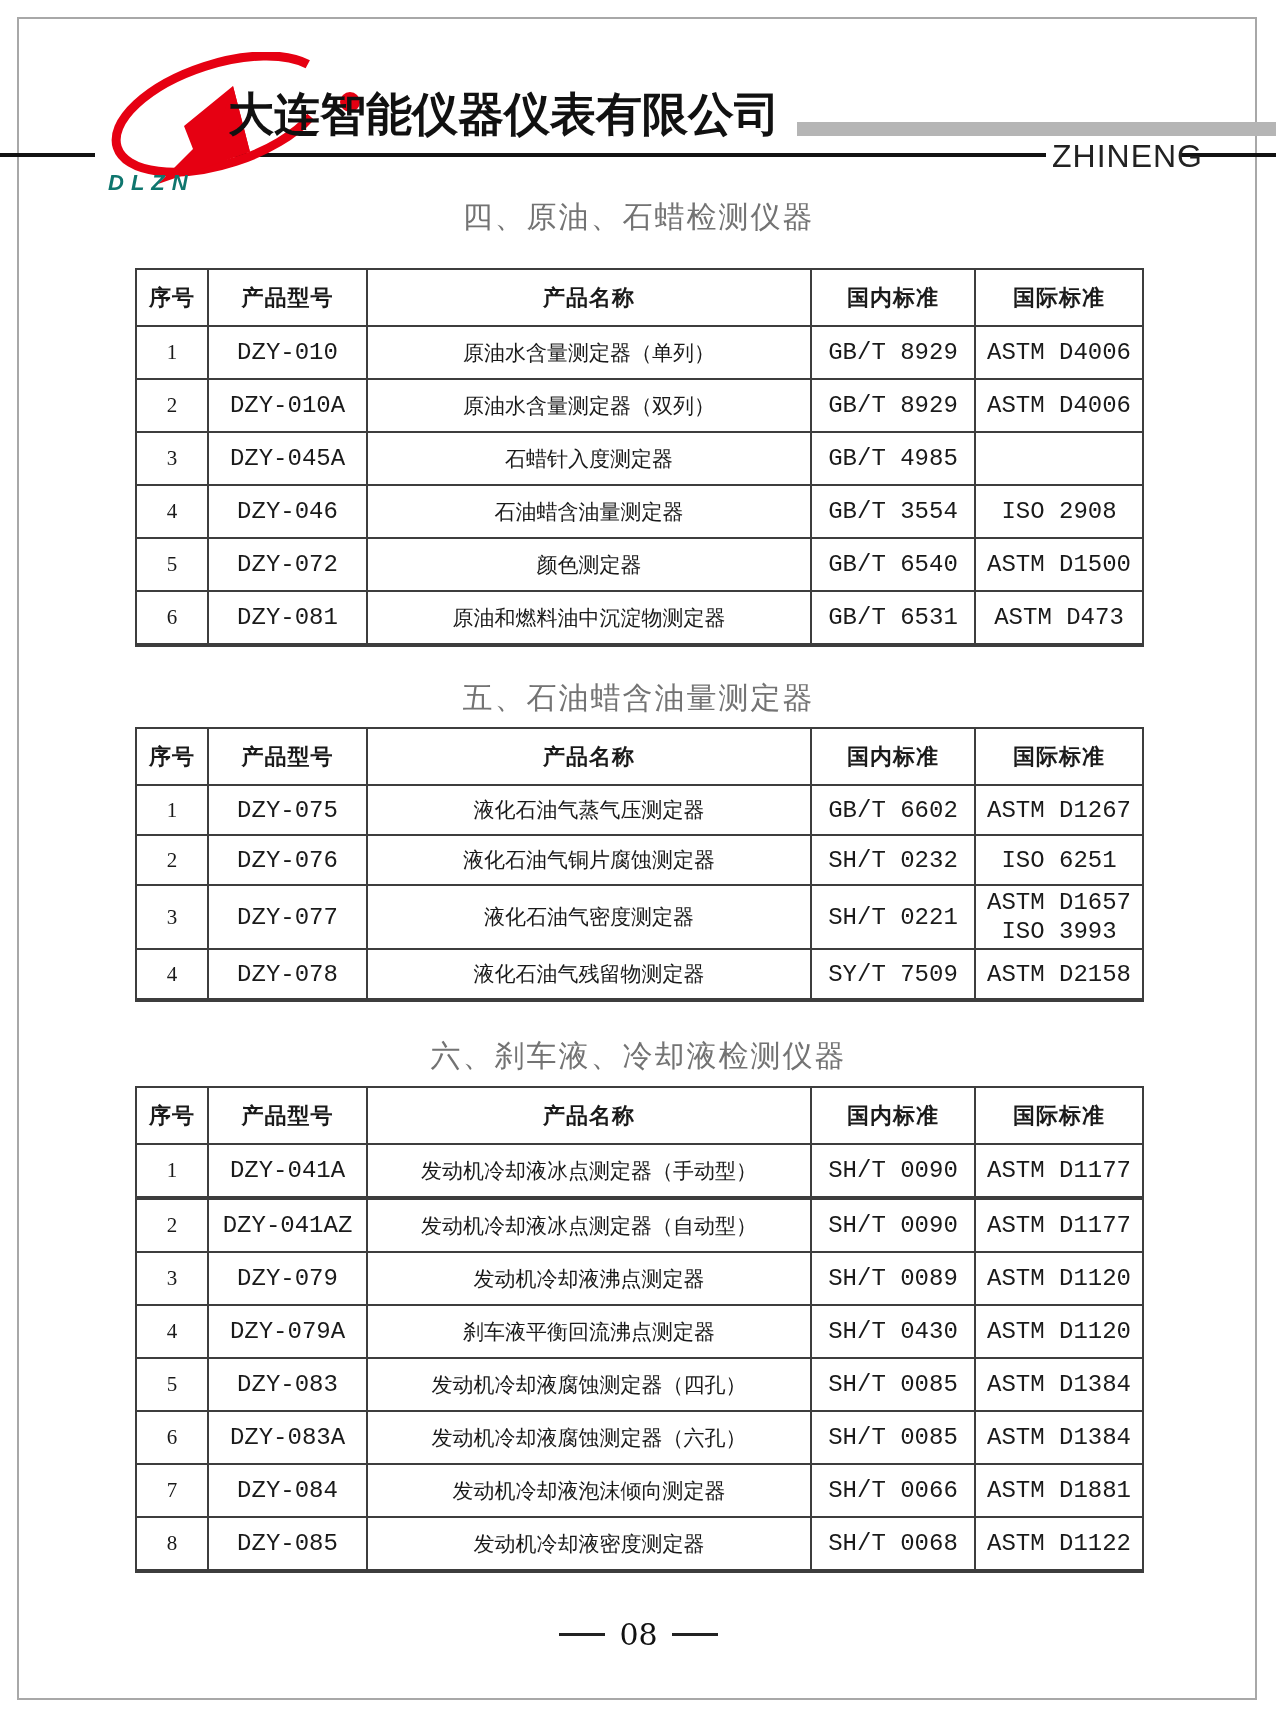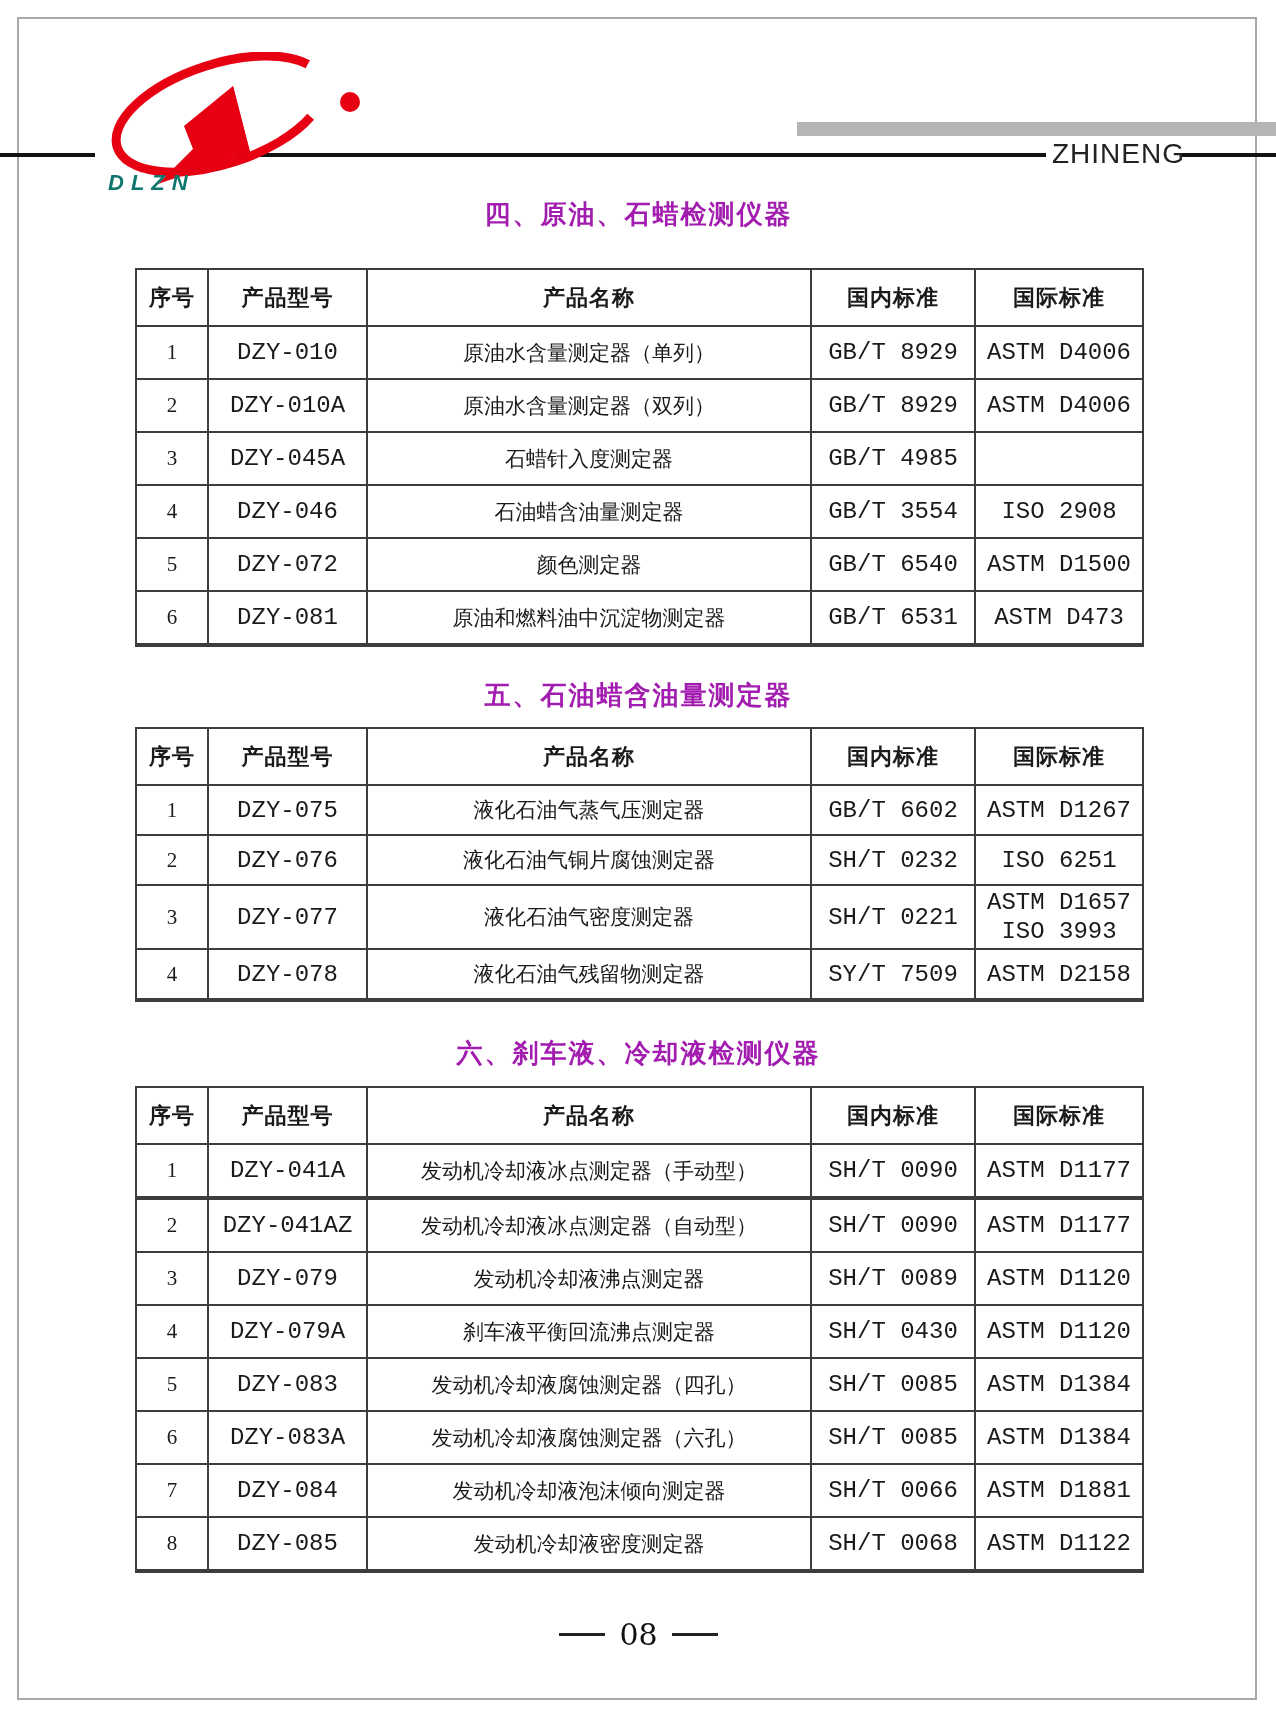--- a/index.html
+++ b/index.html
@@ -24,26 +24,26 @@
     font-weight:900;font-size:46px;letter-spacing:0px;color:#111;white-space:nowrap;
   }
   .gray-bar{position:absolute;left:797px;top:122px;width:479px;height:14px;background:#b5b5b5;}
   .rule{position:absolute;top:153px;height:4px;background:#121212;}
   .rule-left{left:0;width:95px;}
   .rule-mid{left:212px;width:834px;}
   .rule-right{left:1180px;width:96px;}
   .zhineng{
     position:absolute;left:1052px;top:138px;width:124px;text-align:center;
     font-family:"Liberation Sans","DejaVu Sans",sans-serif;
-    font-size:28px;color:#222;letter-spacing:1px;
+    font-size:32px;color:#222;letter-spacing:1px;
   }
   
   .section-title{
     position:absolute;left:135px;width:1007px;text-align:center;
-    font-weight:bold;font-size:26px;letter-spacing:2px;color:#a21caf;
+    font-weight:normal;font-size:30px;letter-spacing:2px;color:#737373;
   }
   .title-1{top:197px;}
   .title-2{top:678px;}
   .title-3{top:1036px;}
   .tbl-wrap{position:absolute;left:135px;width:994px;}
   .wrap-1{top:268px;}
   .wrap-2{top:727px;}
   .wrap-3{top:1086px;}
   table.tbl{
     border-collapse:collapse;table-layout:fixed;width:1007px;background:#fff;
@@ -94,20 +94,21 @@
   <svg class="logo-svg" viewBox="0 0 260 142" xmlns="http://www.w3.org/2000/svg">
     <g transform="rotate(-18 120 62)">
       <ellipse cx="120" cy="62" rx="108" ry="50" fill="none" stroke="#e60012" stroke-width="9" stroke-dasharray="450 90" stroke-dashoffset="-40"></ellipse>
     </g>
     <polygon points="133,34 150,100 58,132 93,97 84,74" fill="#e60012"></polygon>
     <polygon points="133,34 118,78 150,100" fill="#e60012"></polygon>
     <circle cx="250" cy="50" r="10" fill="#e60012"></circle>
   </svg>
   <div class="dlzn">DLZN</div>
 
+  <div class="company">大连智能仪器仪表有限公司</div>
   <div class="zhineng">ZHINENG</div>
 
   <div class="section-title title-1">四、原油、石蜡检测仪器</div>
   <div class="tbl-wrap wrap-1">
     <table class="tbl tbl-1">
       <colgroup>
           <col style="width:72px">
           <col style="width:159px">
           <col style="width:444px">
           <col style="width:164px">

